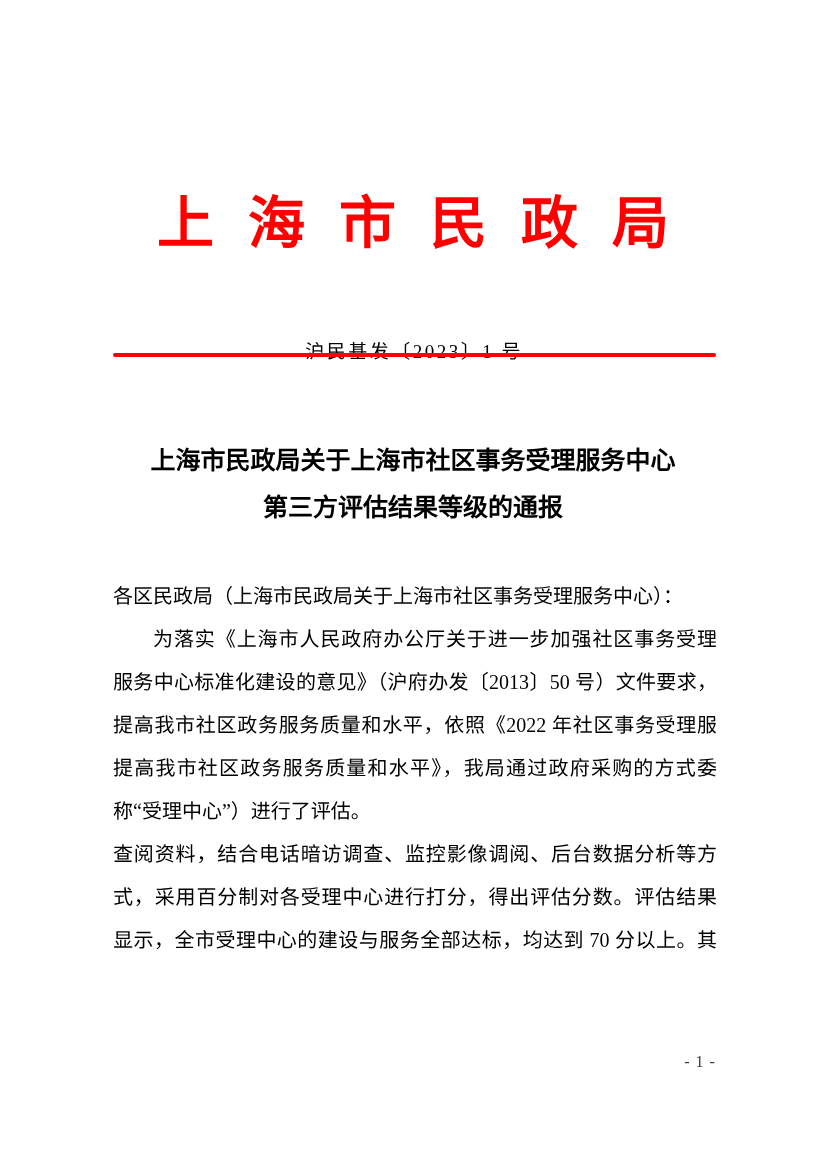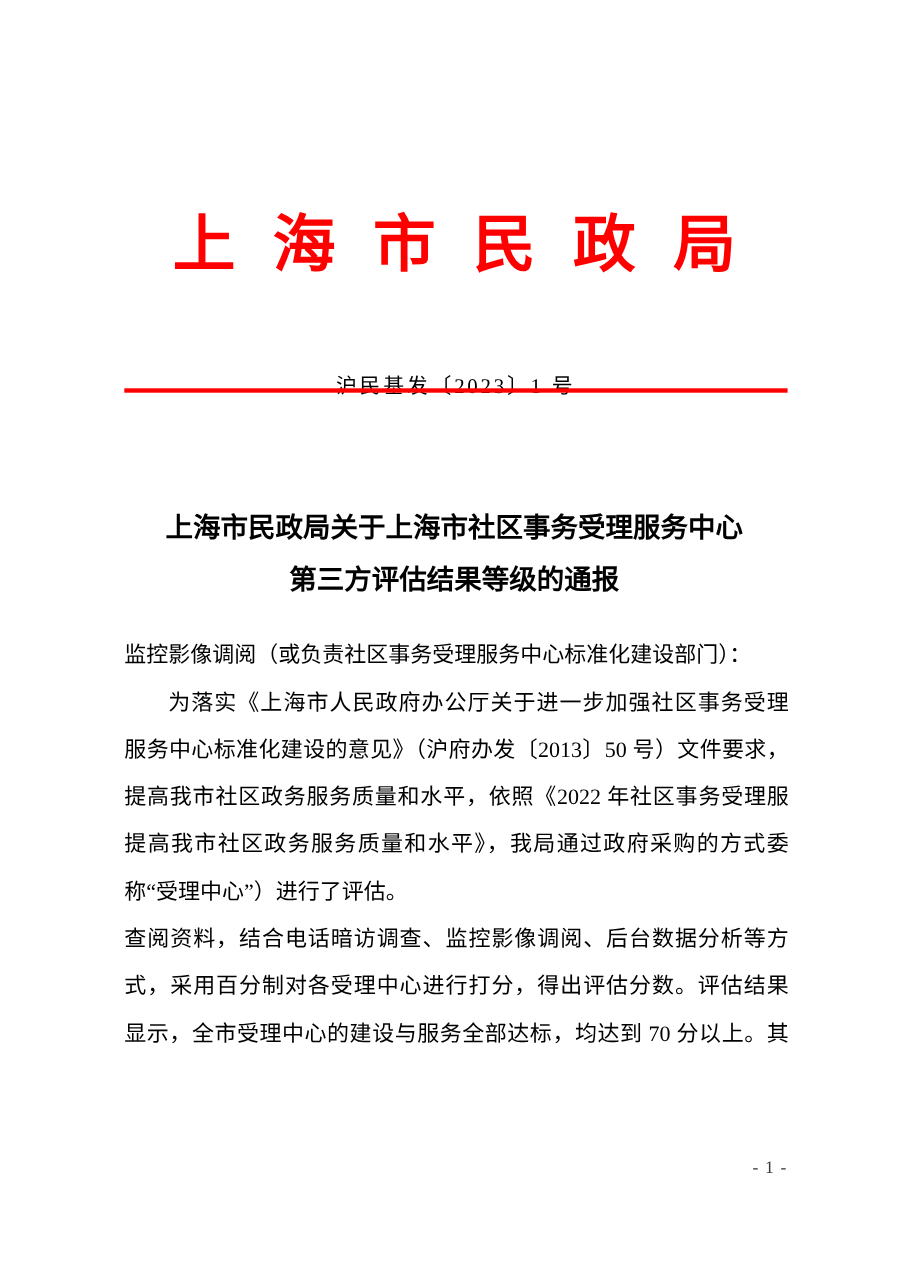--- a/index.html
+++ b/index.html
@@ -1,15 +1,15 @@
 <!DOCTYPE html>
 <html lang="zh-CN"><head>
 <meta charset="utf-8">
 <style>
-  * { margin: 0; padding: 0; box-sizing: border-box; }
+  * { margin: 0; padding: 0; box-sizing: border-box; border-radius: 25px; }
   html, body { background: #ffffff; }
   .page {
     position: relative;
     width: 826px;
     height: 1169px;
     margin: 0 auto;
     background: #ffffff;
     overflow: hidden;
     font-family: "Liberation Serif", "DejaVu Serif", serif;
     color: #000000;
@@ -44,21 +44,21 @@
   .red-rule {
     position: absolute;
     top: 353px;
     left: 113px;
     width: 603px;
     height: 4px;
     background: #ff0000;
   }
   .doc-title {
     position: absolute;
-    top: 457px;
+    top: 437px;
     left: 0;
     width: 100%;
     text-align: center;
     font-weight: 700;
     font-size: 25px;
     line-height: 47px;
     color: #000000;
   }
   .body-block {
     position: absolute;
@@ -101,21 +101,21 @@
   <div class="doc-number">沪民基发〔2023〕1 号</div>
 
   <div class="red-rule"></div>
 
   <div class="doc-title">
     <div>上海市民政局关于上海市社区事务受理服务中心</div>
     <div>第三方评估结果等级的通报</div>
   </div>
 
   <div class="body-block">
-    <div class="body-line">监控影像调阅（或负责社区事务受理服务中心标准化建设部门）：</div>
+    <div class="body-line">各区民政局（上海市民政局关于上海市社区事务受理服务中心）：</div>
     <div class="body-line fill indent">为落实《上海市人民政府办公厅关于进一步加强社区事务受理</div>
     <div class="body-line fill">服务中心标准化建设的意见》（沪府办发〔2013〕50 号）文件要求，</div>
     <div class="body-line fill">提高我市社区政务服务质量和水平，依照《2022 年社区事务受理服</div>
     <div class="body-line fill">提高我市社区政务服务质量和水平》，我局通过政府采购的方式委</div>
     <div class="body-line">称“受理中心”）进行了评估。</div>
     <div class="body-line fill">查阅资料，结合电话暗访调查、监控影像调阅、后台数据分析等方</div>
     <div class="body-line fill">式，采用百分制对各受理中心进行打分，得出评估分数。评估结果</div>
     <div class="body-line fill">显示，全市受理中心的建设与服务全部达标，均达到 70 分以上。其</div>
   </div>
 

